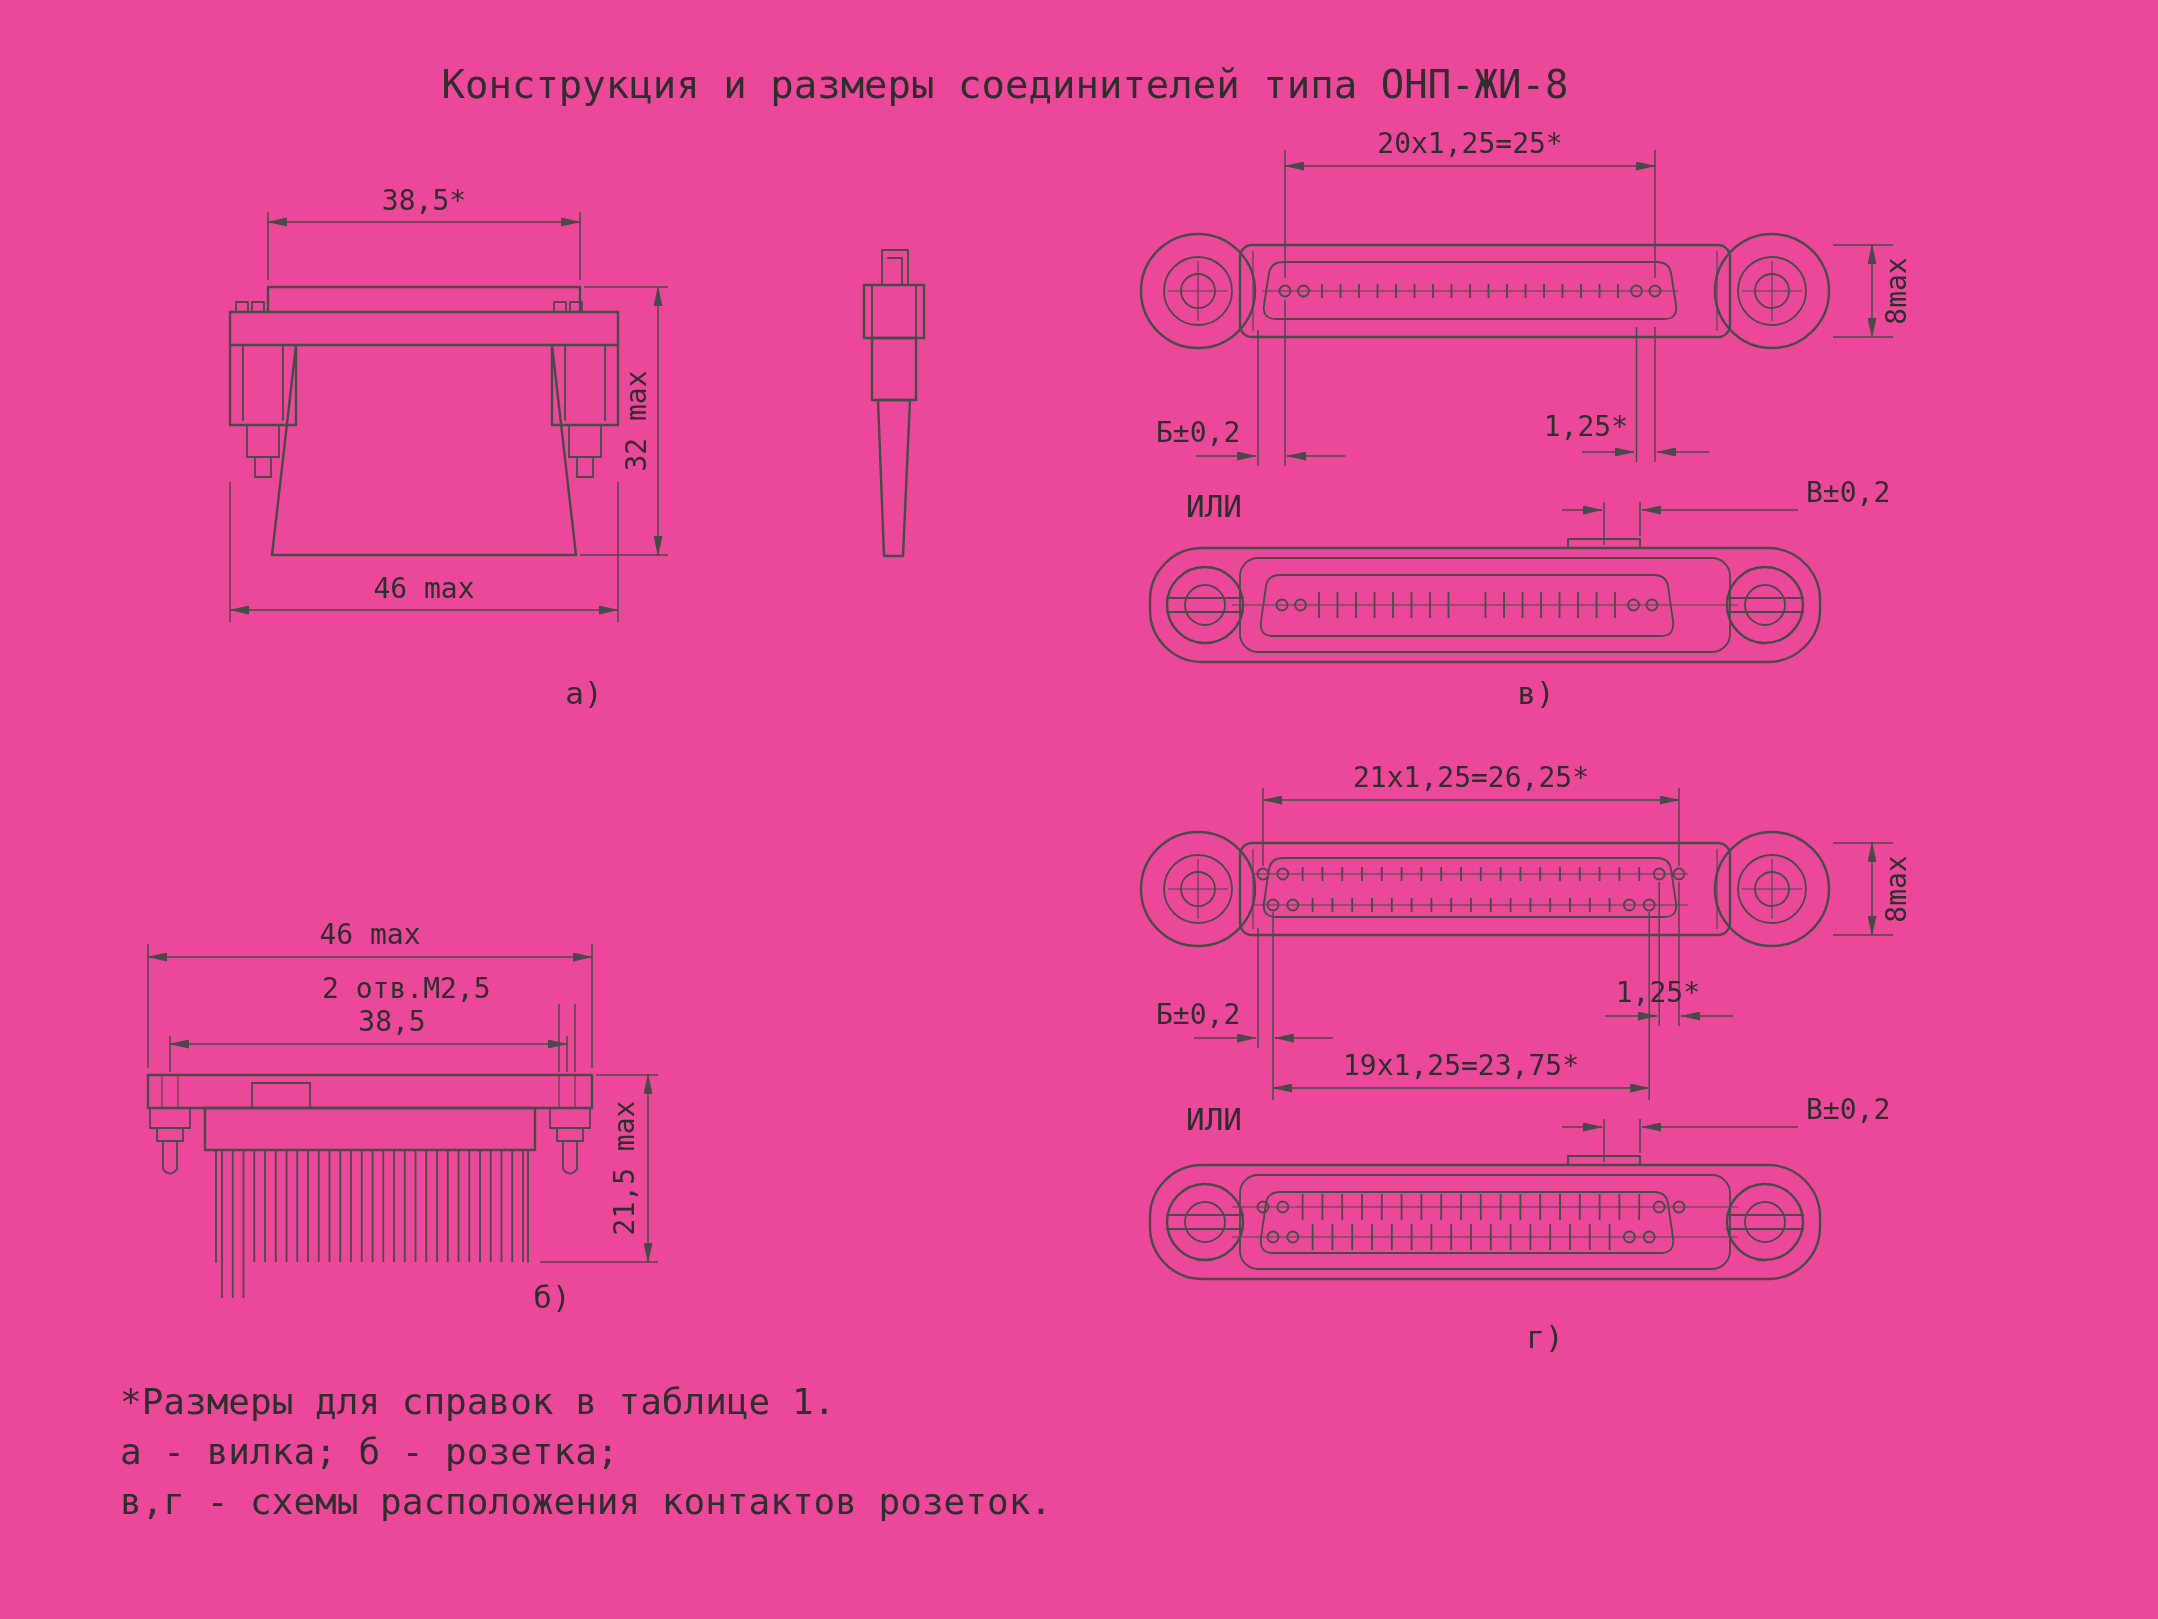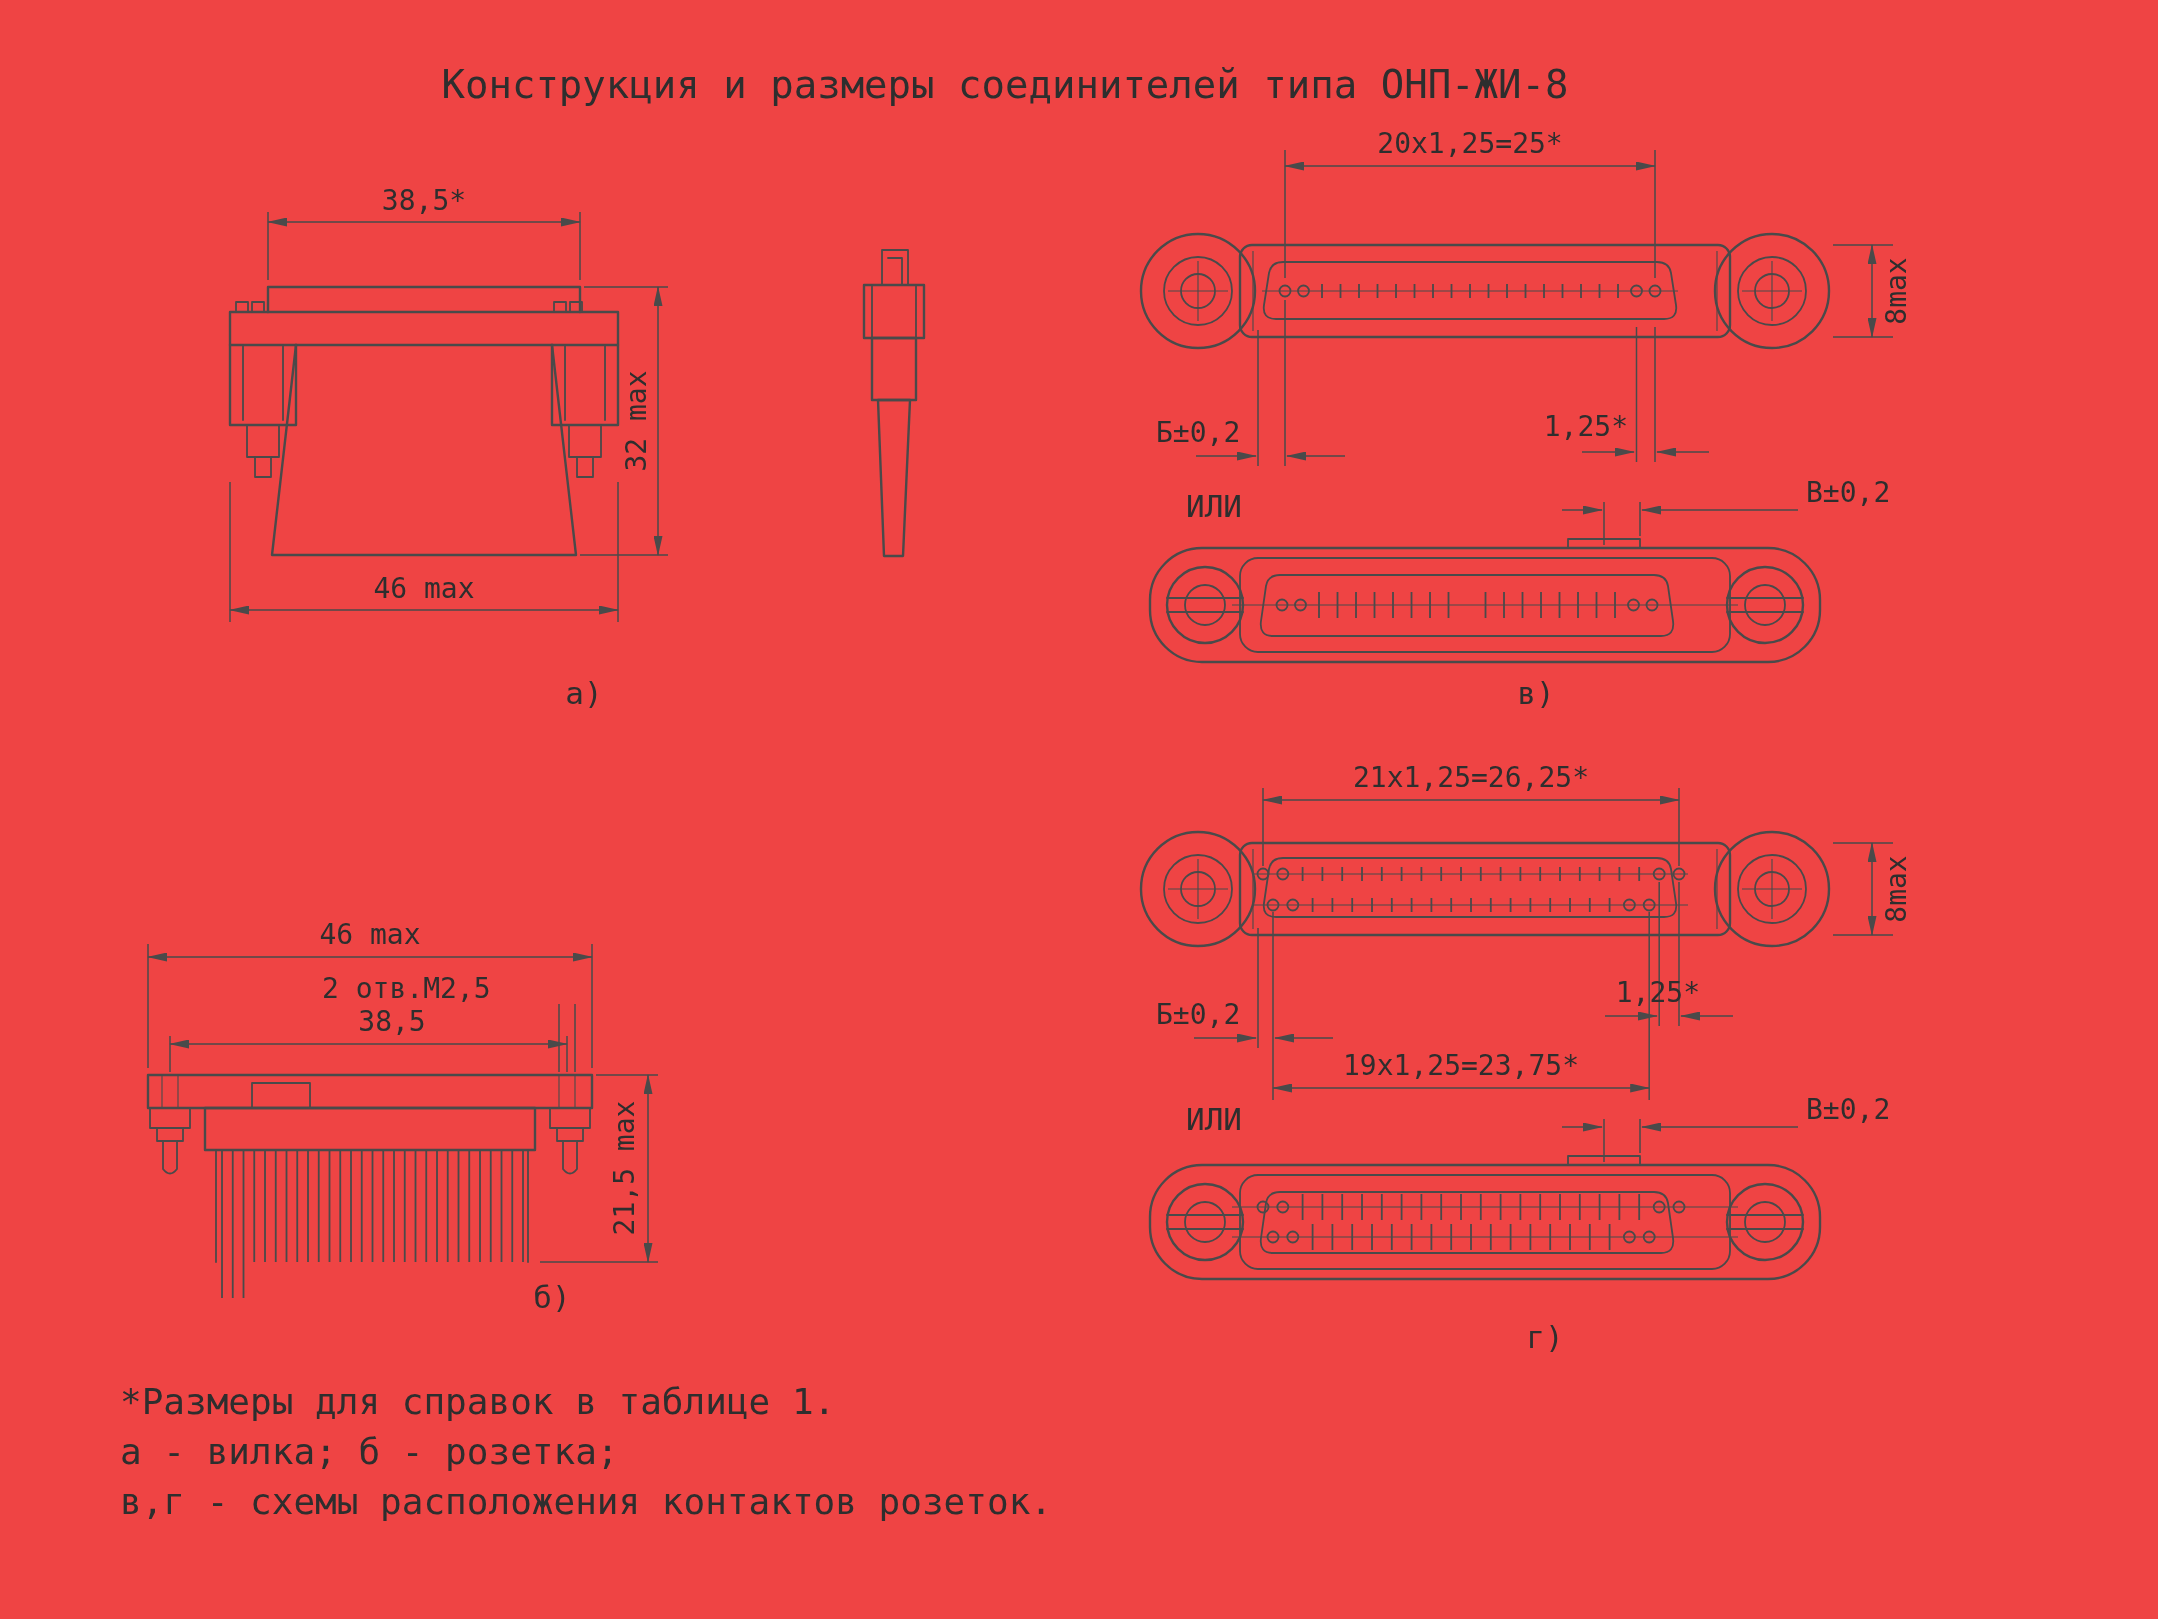--- a/index.html
+++ b/index.html
@@ -1,16 +1,16 @@
 <!DOCTYPE html>
 <html><head>
 <meta charset="utf-8">
 <style>
   html,body{margin:0;padding:0;background:#ffffff;}
-  .sheet{position:relative;width:2158px;height:1619px;background:#ef4444;overflow:hidden;
+  .sheet{position:relative;width:2158px;height:1619px;background:#ec4899;overflow:hidden;
          font-family:"DejaVu Sans Mono",monospace;}
   svg{position:absolute;left:0;top:0;}
   .ol {fill:none;stroke:#4a4a4a;stroke-width:2.4;stroke-linejoin:round;stroke-linecap:round;}
   .ol2{fill:none;stroke:#4a4a4a;stroke-width:1.8;stroke-linejoin:round;stroke-linecap:round;}
   .cl {fill:none;stroke:#4a4a4a;stroke-width:1.1;}
   .dim{fill:none;stroke:#4a4a4a;stroke-width:1.5;}
   .ct {fill:none;stroke:#4a4a4a;stroke-width:1.8;}
   text{fill:#2e2e2e;font-family:"DejaVu Sans Mono",monospace;}
   .t-title{font-size:39px;}
   .t-dim{font-size:28px;}

